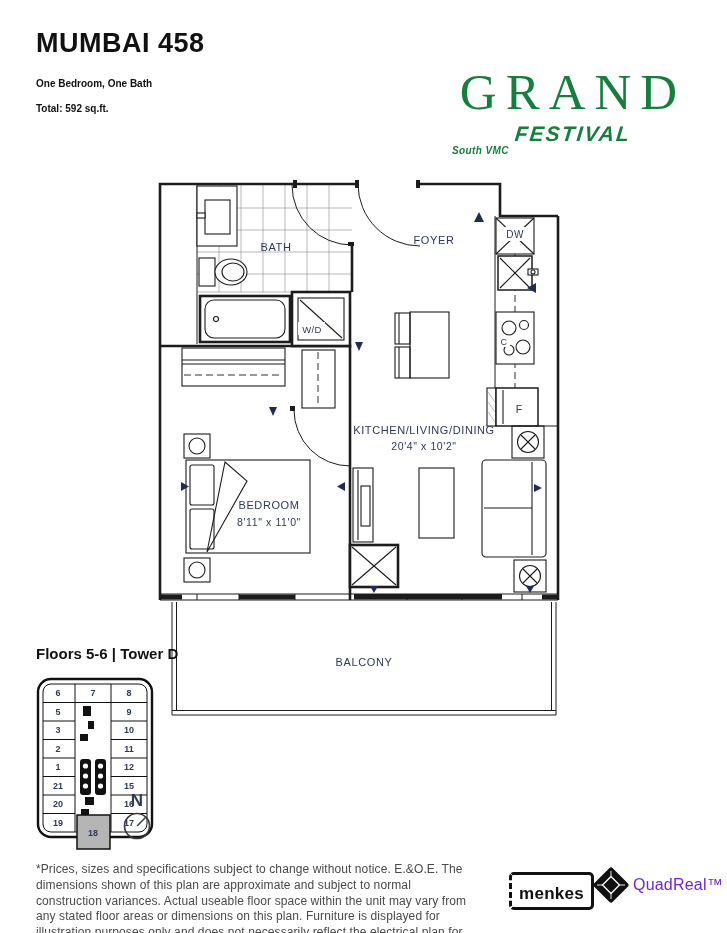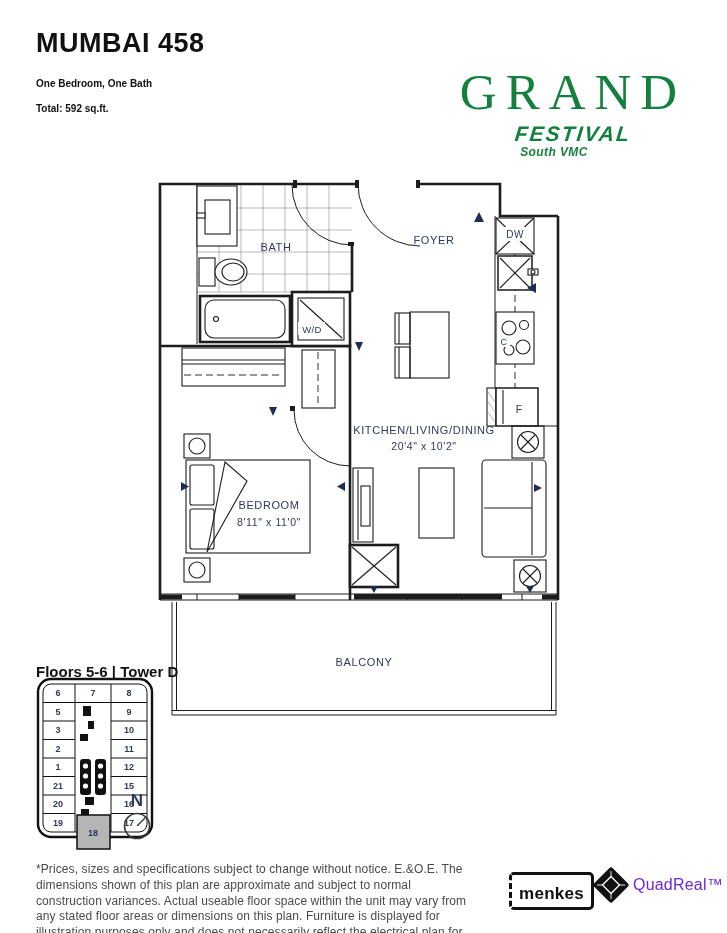--- a/index.html
+++ b/index.html
@@ -9,42 +9,42 @@
   
   .hdr{position:absolute;left:36px;top:28px;width:400px;}
   .hdr h1{margin:0 0 12px 0;font-size:27px;font-weight:bold;letter-spacing:.5px;color:#111;}
   .hdr .sub{font-size:10px;font-weight:bold;line-height:25px;color:#111;}
 
   .brand{position:absolute;left:452px;top:28px;width:242px;text-align:center;color:#15803d;margin-top:36px;}
   .brand .grand{font-family:"Liberation Serif",serif;font-size:51px;font-weight:400;
                 letter-spacing:9px;line-height:56px;}
   .brand .festival{font-size:21px;font-weight:bold;font-style:italic;letter-spacing:2px;
                    transform:skewX(-6deg);margin-top:2px;}
-  .brand .tagline{font-size:12px;font-weight:bold;font-style:italic;text-align:center;
+  .brand .tagline{font-size:10px;font-weight:bold;font-style:italic;text-align:left;
                   padding-right:38px;margin-top:-1px;letter-spacing:.4px;}
 
   
   .plan{position:absolute;left:152px;top:172px;}
   .w   {fill:none;stroke:#1c1c1c;stroke-width:2.6;}
   .wf  {fill:#fff;stroke:#1c1c1c;stroke-width:2.6;}
   .t   {fill:none;stroke:#1c1c1c;stroke-width:1;}
   .f   {fill:#fff;stroke:#1c1c1c;stroke-width:1.5;}
   .fw  {fill:#fff;stroke:#1c1c1c;stroke-width:1.1;}
   .f2  {fill:none;stroke:#1c1c1c;stroke-width:1.1;}
   .g   {fill:none;stroke:#8a8a8a;stroke-width:.6;}
   .d   {fill:none;stroke:#1c1c1c;stroke-width:.9;stroke-dasharray:7 4;}
   .lbl {fill:#2e3a59;font-family:"Liberation Sans",sans-serif;font-size:11px;
         letter-spacing:.6px;text-anchor:middle;}
   .lbls{fill:#2e3a59;font-family:"Liberation Sans",sans-serif;font-size:9.5px;
         letter-spacing:.3px;text-anchor:middle;}
   .nv  {fill:#1f2d54;stroke:none;}
   .bk  {fill:#1c1c1c;stroke:none;}
 
   
-  .floors{position:absolute;left:36px;top:663px;font-size:15px;font-weight:bold;color:#111;}
+  .floors{position:absolute;left:36px;top:645px;font-size:15px;font-weight:bold;color:#111;}
   .keyplan{position:absolute;left:33px;top:676px;}
   .kw{fill:none;stroke:#111;stroke-width:2.4;}
   .kt{fill:none;stroke:#111;stroke-width:1;}
   .kn{fill:#2e3a59;font-family:"Liberation Sans",sans-serif;font-size:9px;
       font-weight:bold;text-anchor:middle;}
 
   .compass{position:absolute;left:119px;top:792px;width:36px;text-align:center;}
   .compass .n{font-size:17px;font-weight:bold;color:#2e3a59;line-height:18px;}
 
   

